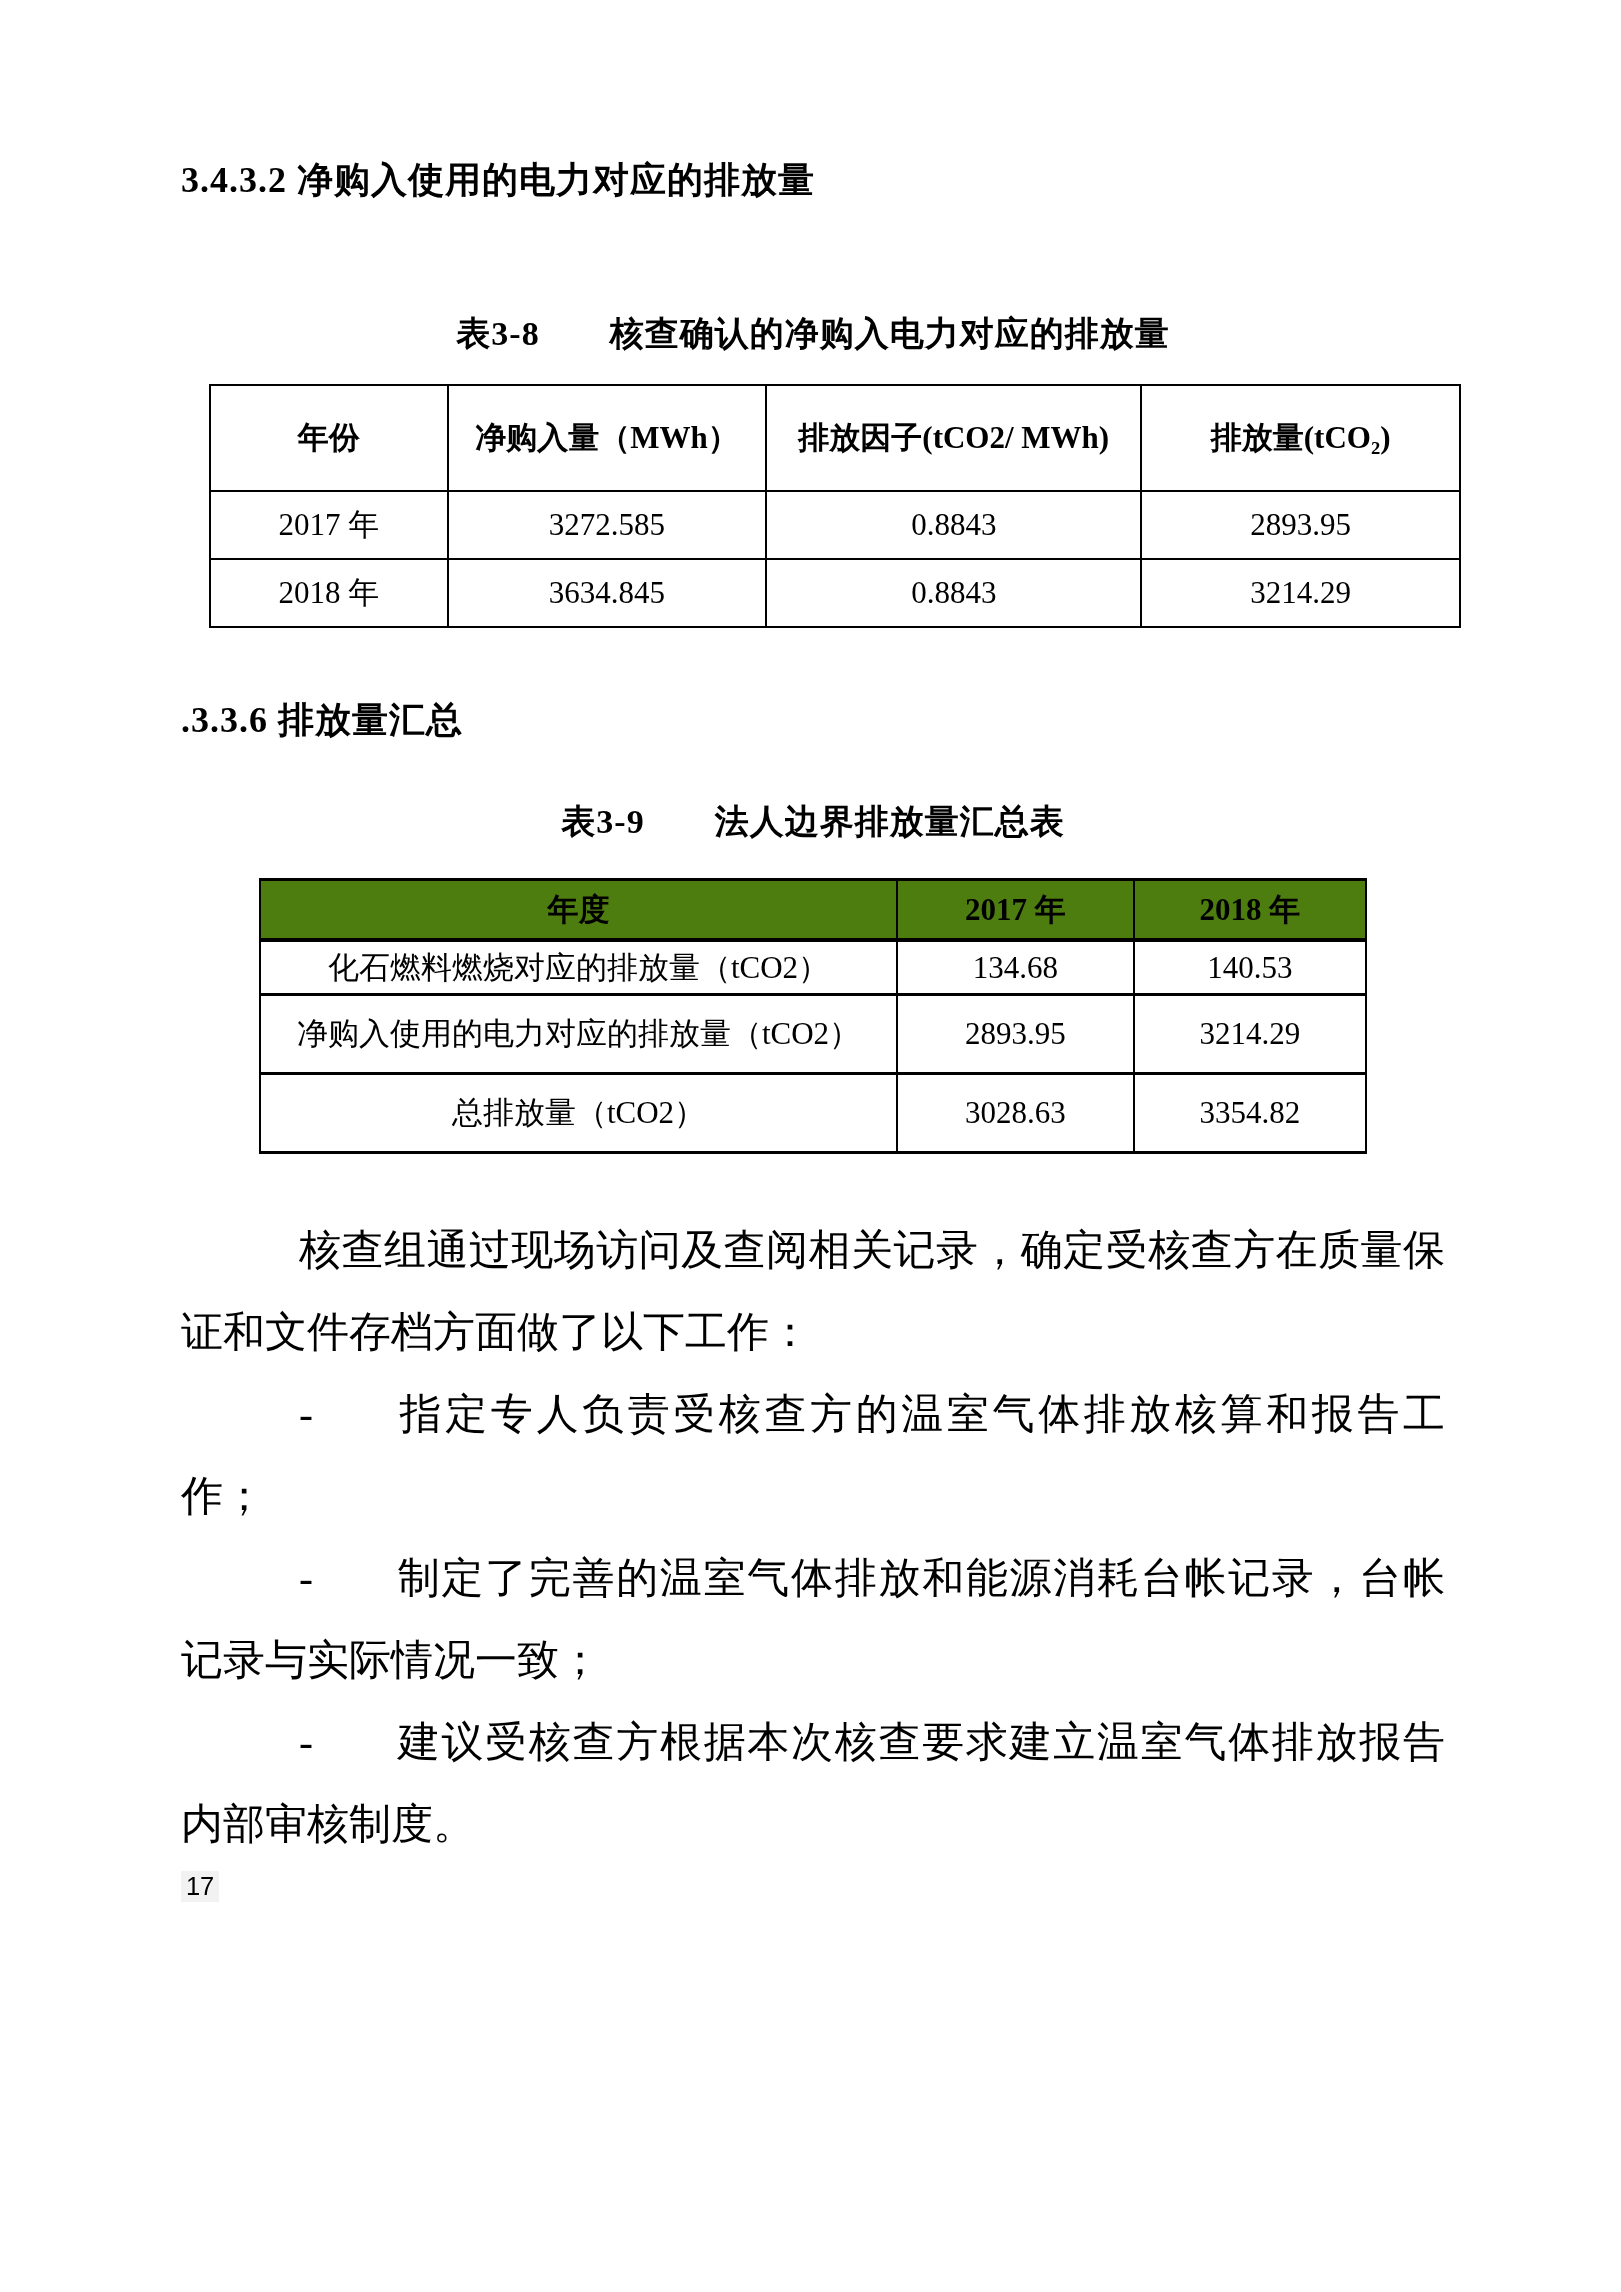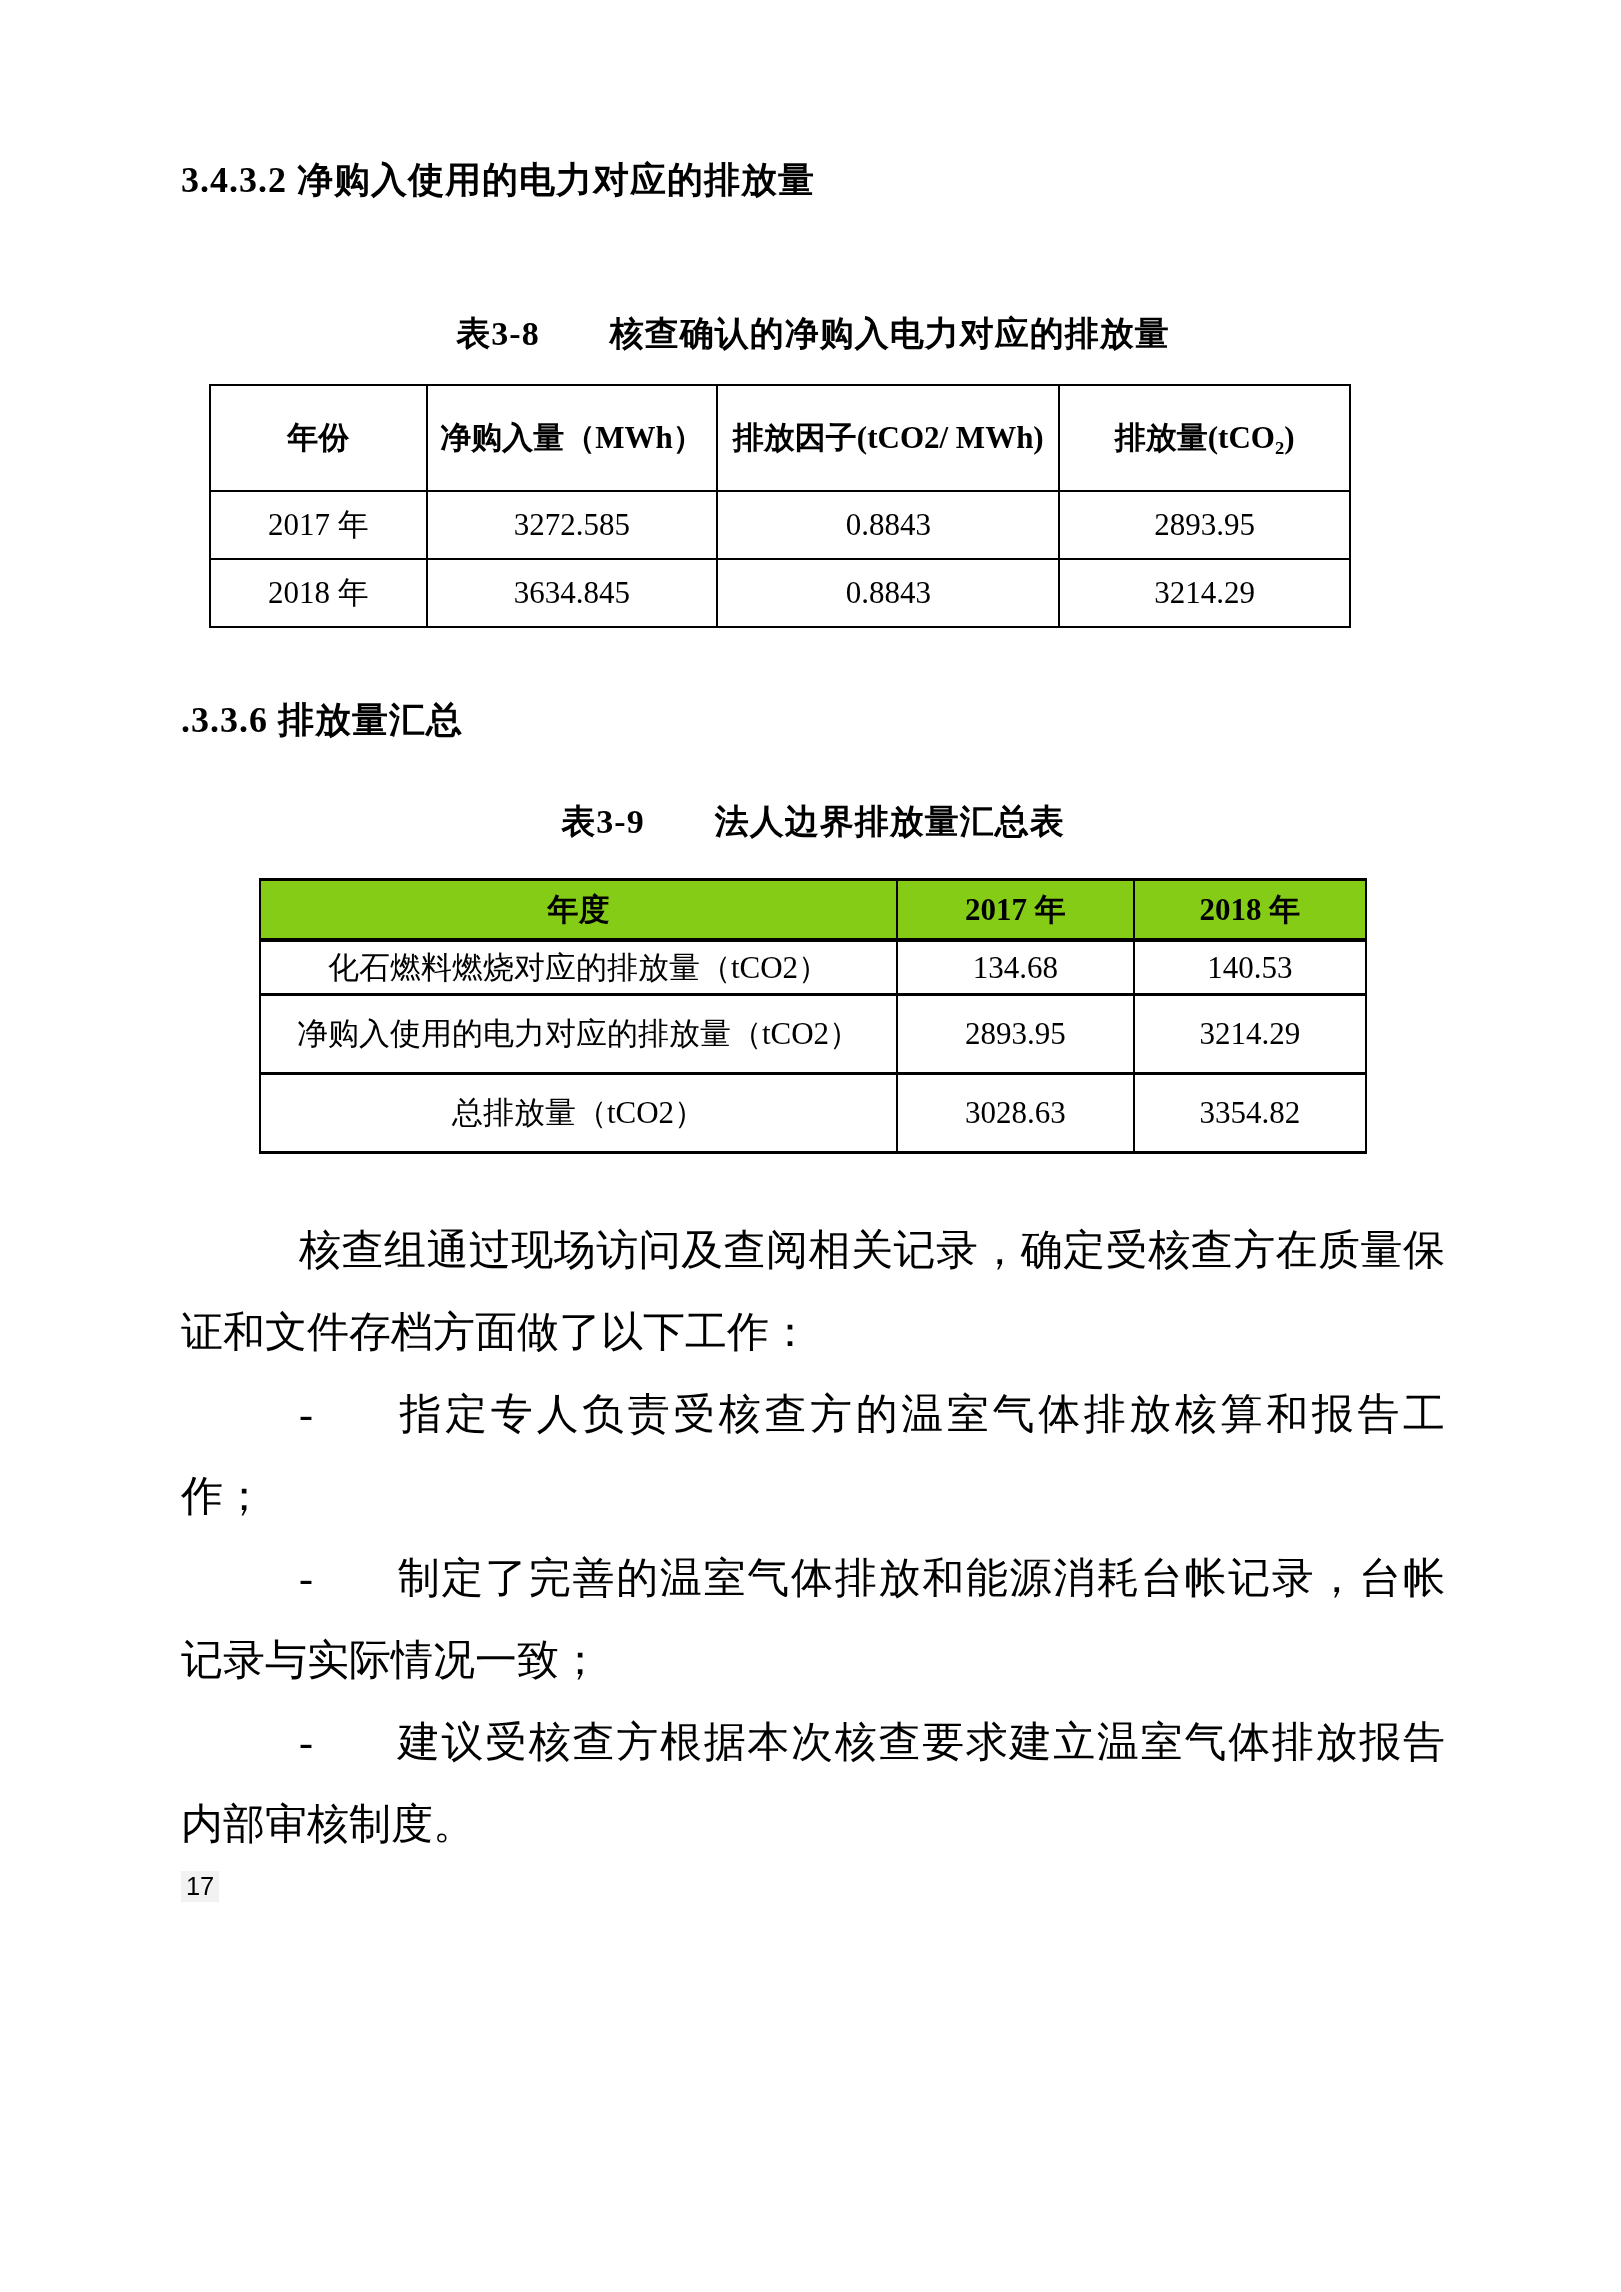--- a/index.html
+++ b/index.html
@@ -19,34 +19,34 @@
   .tcaption{
     font-size:34px;font-weight:bold;text-align:center;line-height:43px;
     letter-spacing:1px;
   }
   #cap1{margin:108px 0 29px 0;}
   #cap2{margin:56px 0 35px 0;}
   #h2{margin:69px 0 0 0;}
   #h3{margin:59px 0 0 0;}
   table{border-collapse:collapse;margin:0 auto;background:#ffffff;table-layout:fixed;}
   
-  #t1{width:1142px;margin-left:28px;}
+  #t1{width:1252px;margin-left:28px;}
   #t1 th,#t1 td{
     border:2.9px solid #000;text-align:center;vertical-align:middle;
     font-size:31px;padding:0 5.9px;overflow:hidden;
   }
   #t1 thead th{height:104px;font-weight:bold;}
   #t1 tbody td{height:66px;font-weight:normal;}
   
   #t2{width:1108px;}
   #t2 th,#t2 td{
     border:3.9px solid #000;border-left-width:2px;border-right-width:2px;
     text-align:center;vertical-align:middle;font-size:31px;padding:0 5.9px;overflow:hidden;
   }
-  #t2 thead th{height:57px;font-weight:bold;background:#84cc16;border-bottom-width:4.9px;}
+  #t2 thead th{height:57px;font-weight:bold;background:#4d7c0f;border-bottom-width:4.9px;}
   #t2 tbody tr.r1 td{height:51px;}
   #t2 tbody tr.r2 td{height:76px;}
   #t2 tbody tr.r3 td{height:76px;}
   
   .body-text{
     font-size:42px;line-height:82px;margin:0;
     text-align:justify;text-indent:118px;
   }
   #para{margin-top:55px;}
   .bullet .marker{margin-right:83px;}

